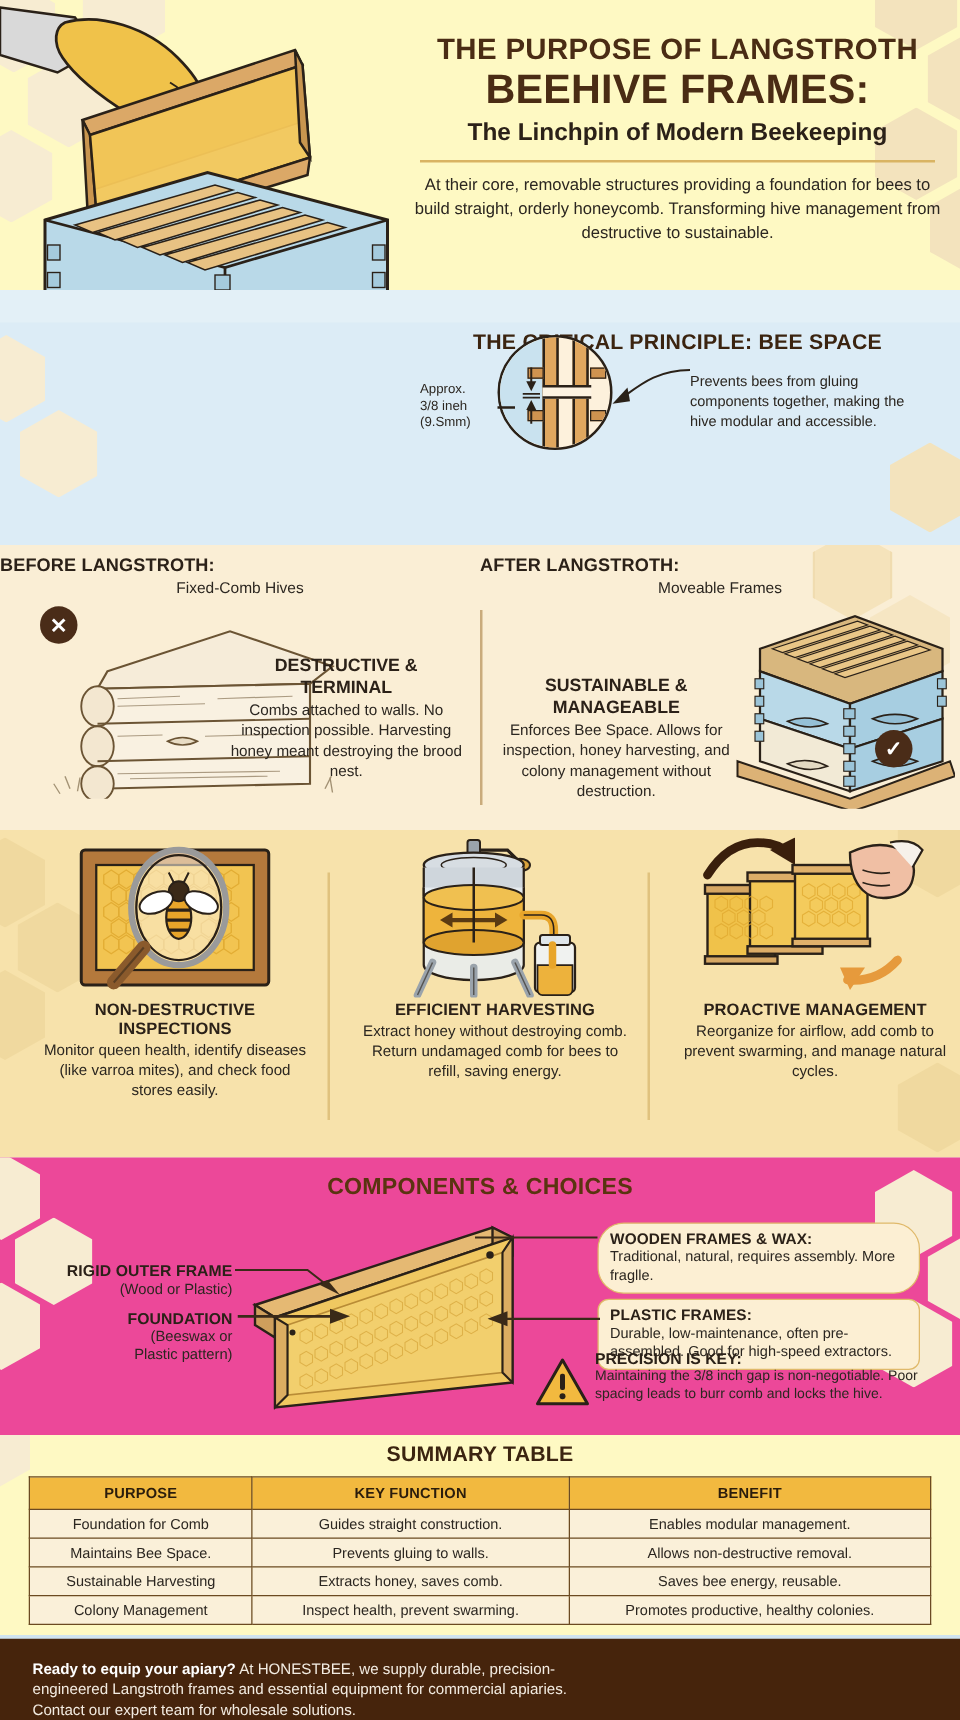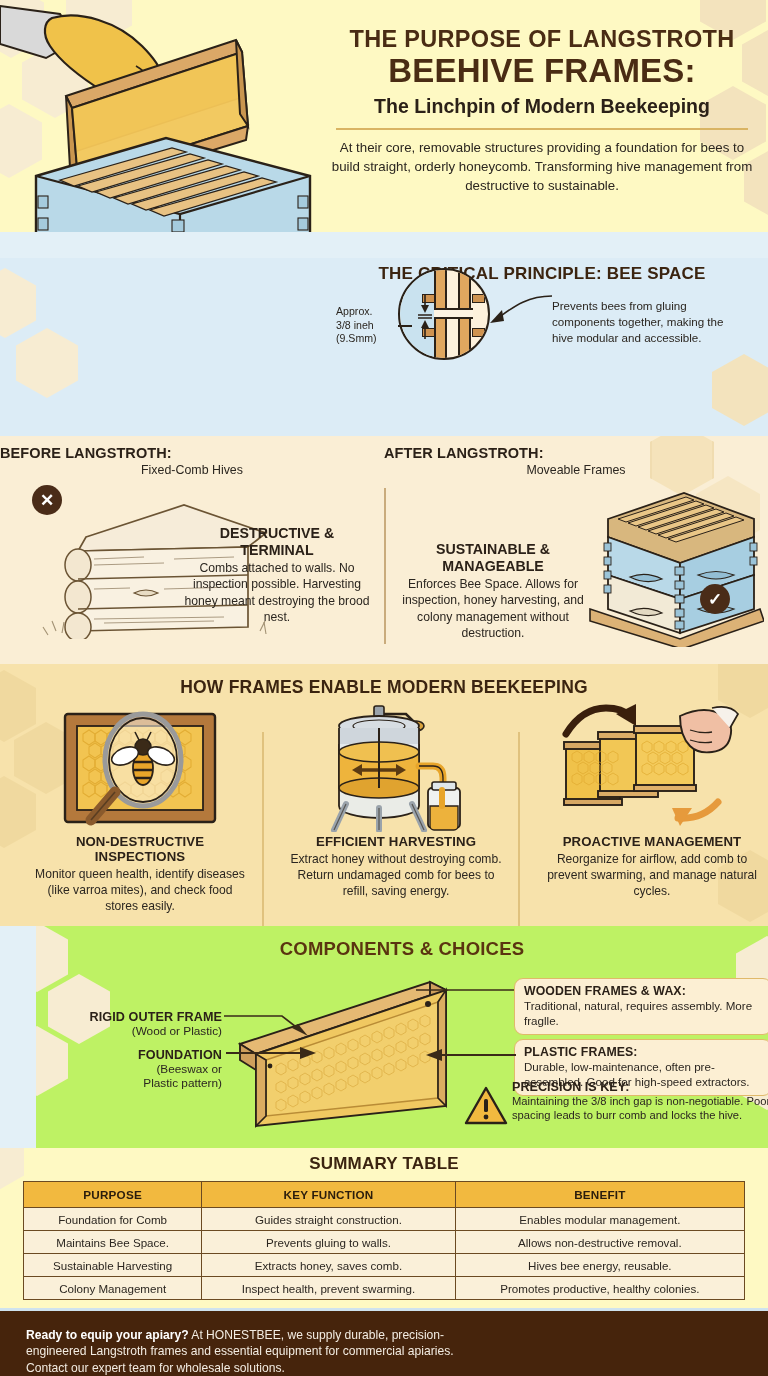--- a/index.html
+++ b/index.html
@@ -123,21 +123,21 @@
   .how-col { width:33.333%; position:relative; padding:0 8px;margin-left:24px; }
   .how-sep { position:absolute; top:28px; width:1.5px; height:198px; background:#e0c27e; }
   .how-art { height:128px; display:flex; align-items:center; justify-content:center; }
   .how-h {
     text-align:center; font-size:13.2px; font-weight:bold;
     color:#2b2118; letter-spacing:.1px; margin-top:2px;
   }
   .how-x { text-align:center; font-size:12.1px; line-height:1.34; color:#2b2620; margin-top:2px; }
 
   
-  #comp { height:222px; background:#bef264;margin-left:36px; }
+  #comp { height:222px; background:#ec4899; }
   .comp-title {
     text-align:center; padding-top:12px;
     font-size:18.5px; font-weight:bold; color:#5a3410; letter-spacing:.2px;
   }
   .cmp-lbl { position:absolute; text-align:right; }
   .cmp-lbl .t { font-size:12.6px; font-weight:bold; color:#2b2118; letter-spacing:.1px; }
   .cmp-lbl .s { font-size:11.8px; color:#2b2620; line-height:1.22; }
   .callout {
     position:absolute; background:#fcefd3; border:1.6px solid #e0b96a;
     border-radius:9px; padding:5px 9px 6px;
@@ -395,21 +395,20 @@
 
   <div class="sec" id="how">
     <div class="hexlayer">
       <div class="hex dk" style="left:-28px;top:6px;width:64px;height:72px;"></div>
       <div class="hex dk" style="left:14px;top:58px;width:64px;height:72px;"></div>
       <div class="hex dk" style="left:-28px;top:112px;width:64px;height:72px;"></div>
       <div class="hex dk" style="left:718px;top:-18px;width:64px;height:72px;"></div>
       <div class="hex dk" style="left:718px;top:186px;width:64px;height:72px;"></div>
     </div>
 
-    <div class="how-title">HOW FRAMES ENABLE MODERN BEEKEEPING</div>
 
     <div class="how-grid">
       <div class="how-sep" style="left:262px;"></div>
       <div class="how-sep" style="left:518px;"></div>
 
       <div class="how-col">
         <div class="how-art">
           <svg width="178" height="124" viewBox="0 0 178 124">
             <rect x="14" y="8" width="150" height="108" rx="3" fill="#b4793c" stroke="#2a2118" stroke-width="2.4"></rect>
             <rect x="26" y="20" width="126" height="84" fill="#f2c451" stroke="#2a2118" stroke-width="1.8"></rect>
@@ -629,21 +628,21 @@
     <div class="cmp-lbl" style="left:30px;top:122px;width:156px;">
       <div class="t">FOUNDATION</div>
       <div class="s">(Beeswax or</div>
       <div class="s">Plastic pattern)</div>
     </div>
     <svg style="position:absolute;left:190px;top:120px;width:92px;height:14px;">
       <line x1="0" y1="7" x2="76" y2="7" stroke="#3a2a18" stroke-width="2.2"></line>
       <polygon points="90,7 74,1 74,13" fill="#3a2a18"></polygon>
     </svg>
 
-    <div class="callout" style="left:478px;top:52px;width:258px;">
+    <div class="callout" style="left:478px;top:52px;width:258px;border-radius:21px;">
       <div class="ct">WOODEN FRAMES &amp; WAX:</div>
       <div class="cx">Traditional, natural, requires assembly. More fraglle.</div>
     </div>
     <svg style="position:absolute;left:380px;top:58px;width:100px;height:12px;">
       <line x1="98" y1="6" x2="0" y2="6" stroke="#3a2a18" stroke-width="1.5"></line>
     </svg>
 
     <div class="callout" style="left:478px;top:113px;width:258px;">
       <div class="ct">PLASTIC FRAMES:</div>
       <div class="cx">Durable, low-maintenance, often pre-assembled. Good for high-speed extractors.</div>
@@ -684,21 +683,21 @@
           <td>Enables modular management.</td>
         </tr>
         <tr>
           <td>Maintains Bee Space.</td>
           <td>Prevents gluing to walls.</td>
           <td>Allows non-destructive removal.</td>
         </tr>
         <tr>
           <td>Sustainable Harvesting</td>
           <td>Extracts honey, saves comb.</td>
-          <td>Hives bee energy, reusable.</td>
+          <td>Saves bee energy, reusable.</td>
         </tr>
         <tr>
           <td>Colony Management</td>
           <td>Inspect health, prevent swarming.</td>
           <td>Promotes productive, healthy colonies.</td>
         </tr>
       </tbody>
     </table>
   </div>
 

